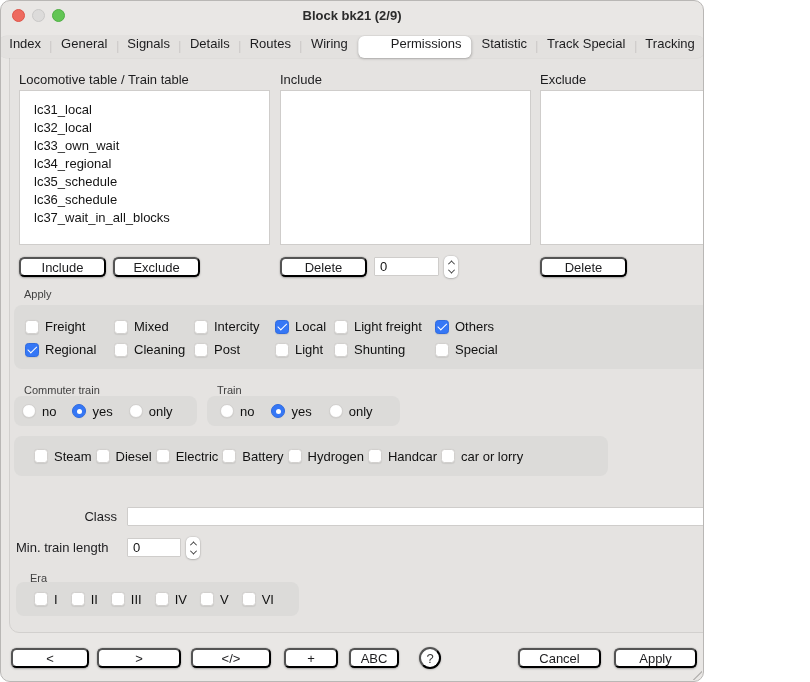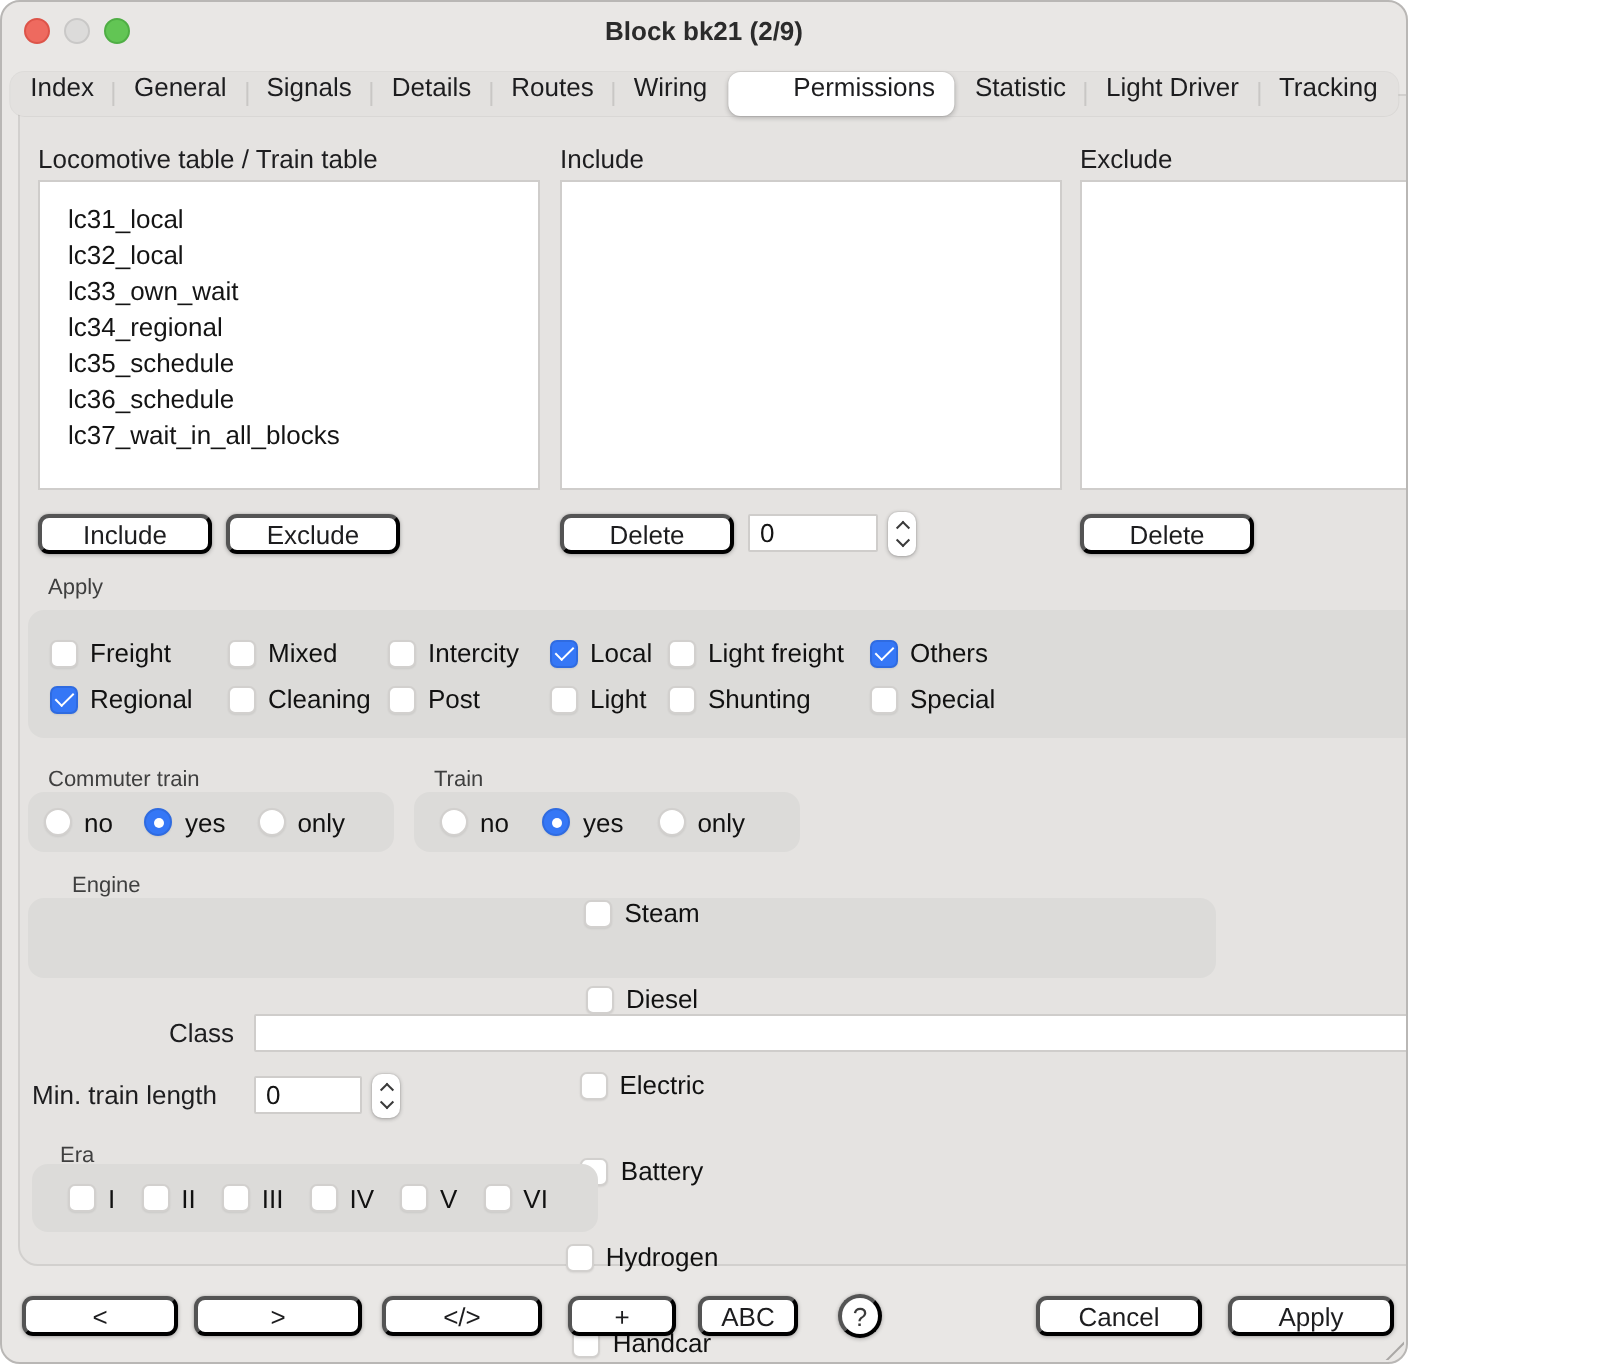--- a/index.html
+++ b/index.html
@@ -237,21 +237,21 @@
           <span class="radio selected"></span>
           <span>yes</span>
         </label>
       <label class="check-item">
           <span class="radio"></span>
           <span>only</span>
         </label>
     </div>
 
     <div class="grouplabel" style="left:14px; top:389px;padding-left:12px;">Engine</div>
-    <div class="groupbox flex-row" style="left:4px; top:401px; width:594px; height:40px; padding-left:20px; gap:28px;flex-direction:column;">
+    <div class="groupbox flex-row" style="left:4px; top:388px; width:594px; height:40px; padding-left:20px; gap:4px;">
       <label class="check-item">
           <span class="checkbox"></span>
           <span>Steam</span>
         </label>
       <label class="check-item">
           <span class="checkbox"></span>
           <span>Diesel</span>
         </label>
       <label class="check-item">
           <span class="checkbox"></span>
@@ -333,21 +333,21 @@
     <div class="tab">
         <span>Wiring</span>
       </div>
     <div class="tab selected">
         <span>Permissions</span>
       </div>
     <div class="tab">
         <span>Statistic</span>
       </div>
     <div class="tab">
-        <span>Light Driver</span>
+        <span>Track Special</span>
       </div>
     <div class="tab">
         <span>Tracking</span>
       </div>
   </div>
 
   <button class="btn" style="left:10px;  top:647px; width:78px;">&lt;</button>
   <button class="btn" style="left:96px;  top:647px; width:84px;">&gt;</button>
   <button class="btn" style="left:190px; top:647px; width:80px;">&lt;/&gt;</button>
   <button class="btn" style="left:283px; top:647px; width:54px;">+</button>

